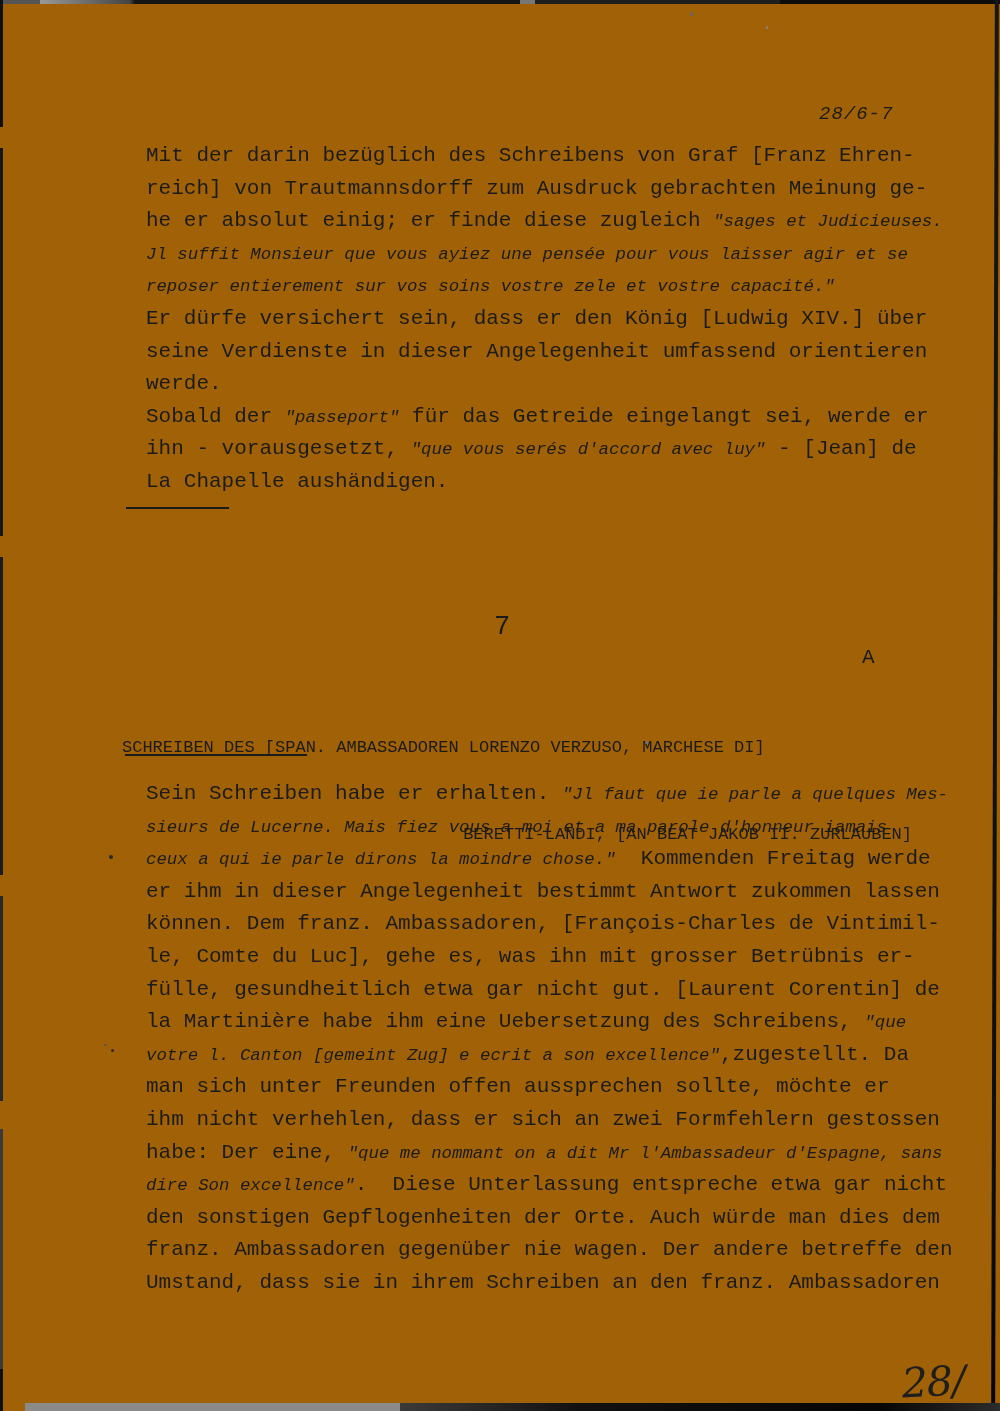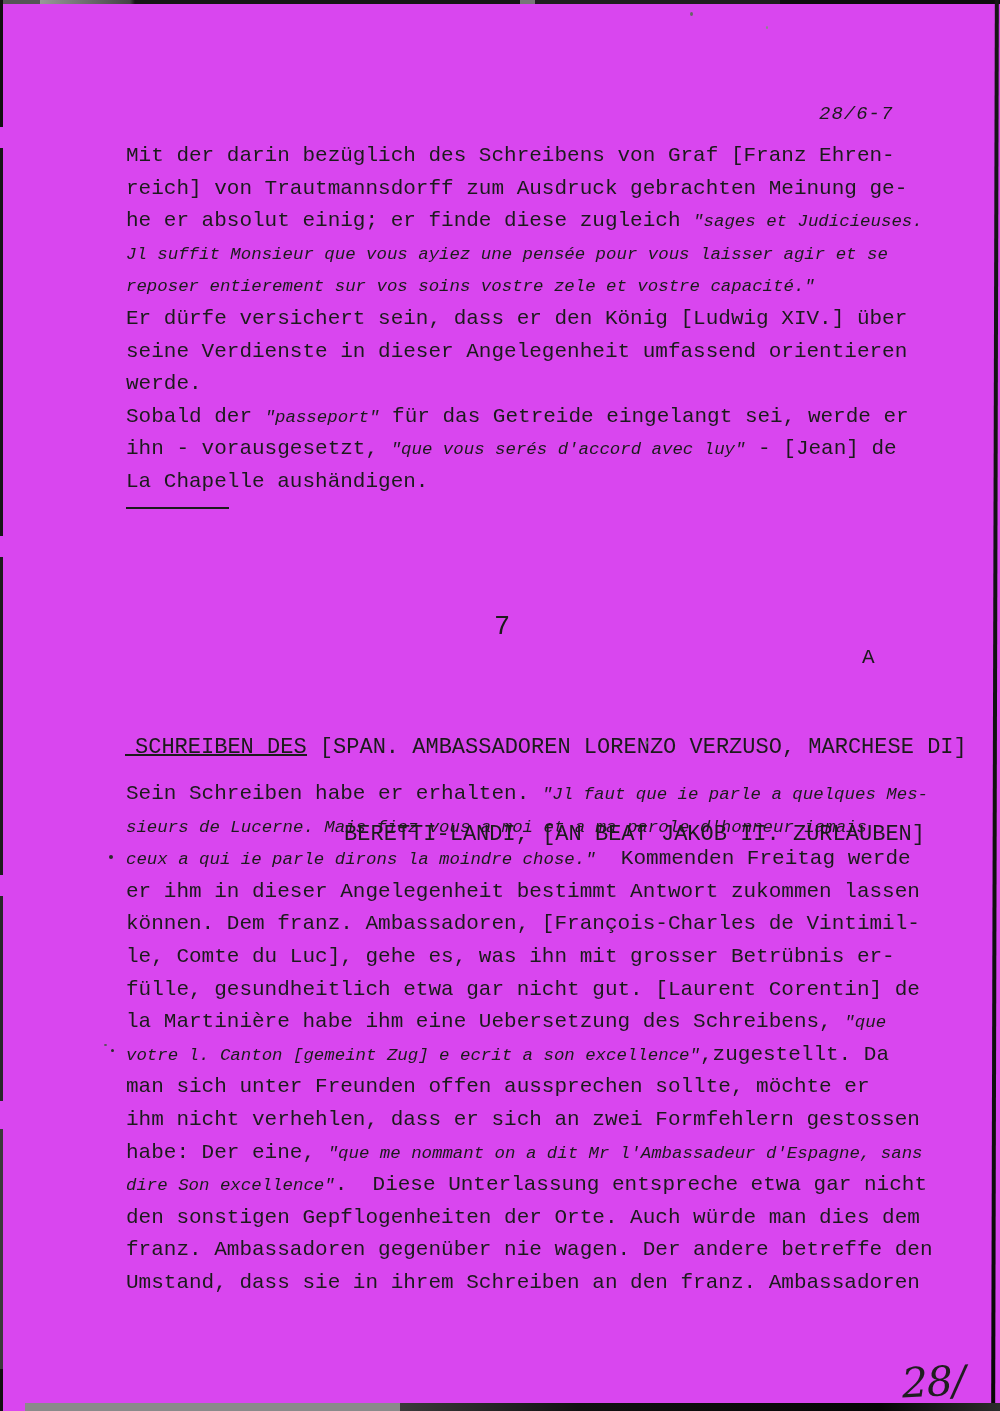--- a/index.html
+++ b/index.html
@@ -1,21 +1,21 @@
 <!DOCTYPE html>
 <html><head>
 <meta charset="utf-8">
 <style>
   html, body { margin: 0; padding: 0; background: #e8e8e6; }
   .page {
     position: relative;
     width: 1000px;
     height: 1411px;
     margin: 0 auto;
-    background: #d946ef;
+    background: #a16207;
     overflow: hidden;
     color: #1b1b1b;
     font-family: "Liberation Mono", "DejaVu Sans Mono", monospace;
   }
 
   
   .edge-top {
     position: absolute; left: 0; top: 0; width: 1000px; height: 4px;
     background: linear-gradient(90deg,
       #555 0%, #555 4%, #999 4% , #444 13%, #151515 13.5%, #151515 52%,
@@ -36,21 +36,21 @@
     transform: rotate(0.15deg);
   }
   .edge-bottom {
     position: absolute; left: 0; top: 1403px; width: 1000px; height: 8px;
     background: linear-gradient(90deg,
       rgba(0,0,0,0) 0%, rgba(0,0,0,0) 2.5%,
       #8a8a8a 2.5%, #8a8a8a 40%, #3a3a3a 40%, #111 58%, #060606 88%, #2c2c2c 100%);
   }
 
   
-  .tblock { position: absolute; white-space: pre; }
+  .tblock { position: absolute; white-space: pre; margin-left: 20px; }
   .tline { height: 32.6px; line-height: 32.6px; font-size: 21px; letter-spacing: 0; }
   .it { font-style: italic; font-size: 17.4px; }
 
   .page-ref {
     position: absolute; left: 819px; top: 103px;
     font-size: 19px; font-style: italic; letter-spacing: 1px;
   }
 
   .rule { position: absolute; height: 2px; background: #1b1b1b; }
   .rule-1 { left: 126px; top: 507px; width: 103px; }
@@ -65,22 +65,22 @@
   .entry-number {
     position: absolute; left: 126px; top: 610px; width: 752px;
     text-align: center; font-size: 27px; line-height: 34px;
   }
   .date-line {
     position: absolute; left: 126px; top: 645px; width: 800px;
     font-size: 21px; line-height: 26px; white-space: pre;
   }
   .archive-letter { position: absolute; left: 736px; top: 0; }
   .title-block {
-    position: absolute; left: 135px; top: 682px; width: 790px;
-    font-size: 22px; line-height: 26.4px; white-space: pre;
+    position: absolute; left: 122px; top: 682px; width: 790px;
+    font-size: 17px; line-height: 26.4px; white-space: pre;
   }
   .title-line2 { text-align: right; margin-top: 8px; }
 
   .handwritten {
     position: absolute; left: 903px; top: 1357px;
     font-family: "DejaVu Serif", serif;
     font-style: italic; font-size: 41px; color: #1e1e1e;
     transform: rotate(-3deg); letter-spacing: -1px;
   }
 

